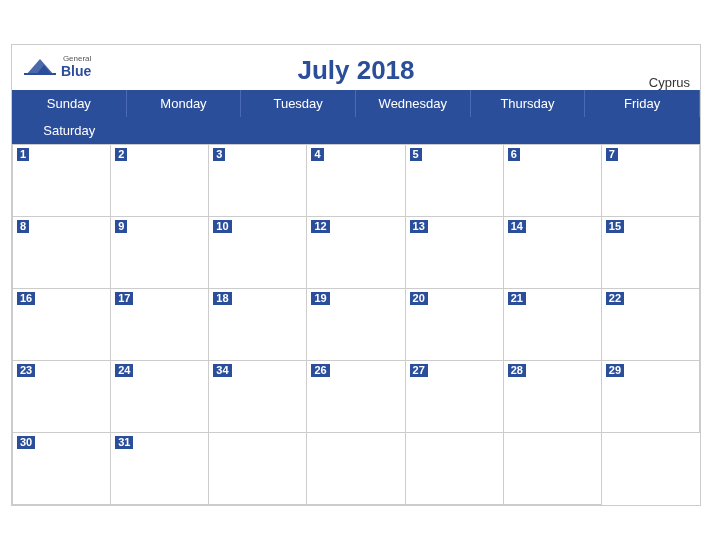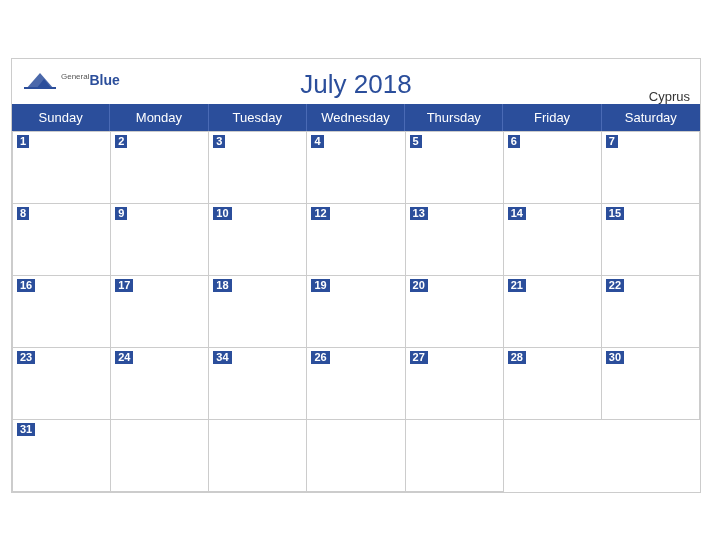--- a/index.html
+++ b/index.html
@@ -20,56 +20,56 @@
     .calendar-header {
       display: flex;
       justify-content: center;
       align-items: center;
       padding: 10px 20px 4px;
       position: relative;
     }
     .calendar-title {
       font-size: 26px;
       color: #2b4e9b;
-      font-weight: normal;
+      font-weight: bold;
       text-align: center;
       flex: 1;
     }
     .brand {
       position: absolute;
       left: 10px;
       top: 8px;
       display: flex;
       align-items: center;
       gap: 3px;
     }
     .brand-logo {
       width: 36px;
       height: 28px;
     }
     .brand-text {
       display: flex;
-      flex-direction: row;
+      flex-direction: column;
       font-size: 9px;
       line-height: 1.1;
       color: #333;
       text-align: right;
     }
     .brand-general { font-size: 8px; color: #555; }
     .brand-blue { font-size: 14px; color: #2b4e9b; font-weight: bold; }
     .country-label {
       position: absolute;
       right: 10px;
       top: 30px;
       font-size: 13px;
       color: #333;
     }
     .days-header {
       display: grid;
-      grid-template-columns: repeat(7, 1fr);
+      grid-template-columns: repeat(6, 1fr);
       background: #2b4e9b;
     }
     .days-header .day-name {
       color: #fff;
       text-align: center;
       font-size: 13px;
       padding: 6px 2px;
       font-weight: normal;
       border-right: 1px solid #4a6ab5;
     }
@@ -206,20 +206,23 @@
       <div class="day-cell">
         <div class="day-number">26</div>
       </div>
       <div class="day-cell">
         <div class="day-number">27</div>
       </div>
       <div class="day-cell">
         <div class="day-number">28</div>
       </div>
       <div class="day-cell">
+        <div class="day-number">29</div>
+      </div>
+      <div class="day-cell">
         <div class="day-number">30</div>
       </div>
       <div class="day-cell">
         <div class="day-number">31</div>
       </div>
       <div class="day-cell empty"></div>
       <div class="day-cell empty"></div>
       <div class="day-cell empty"></div>
       <div class="day-cell empty"></div>
     </div>

